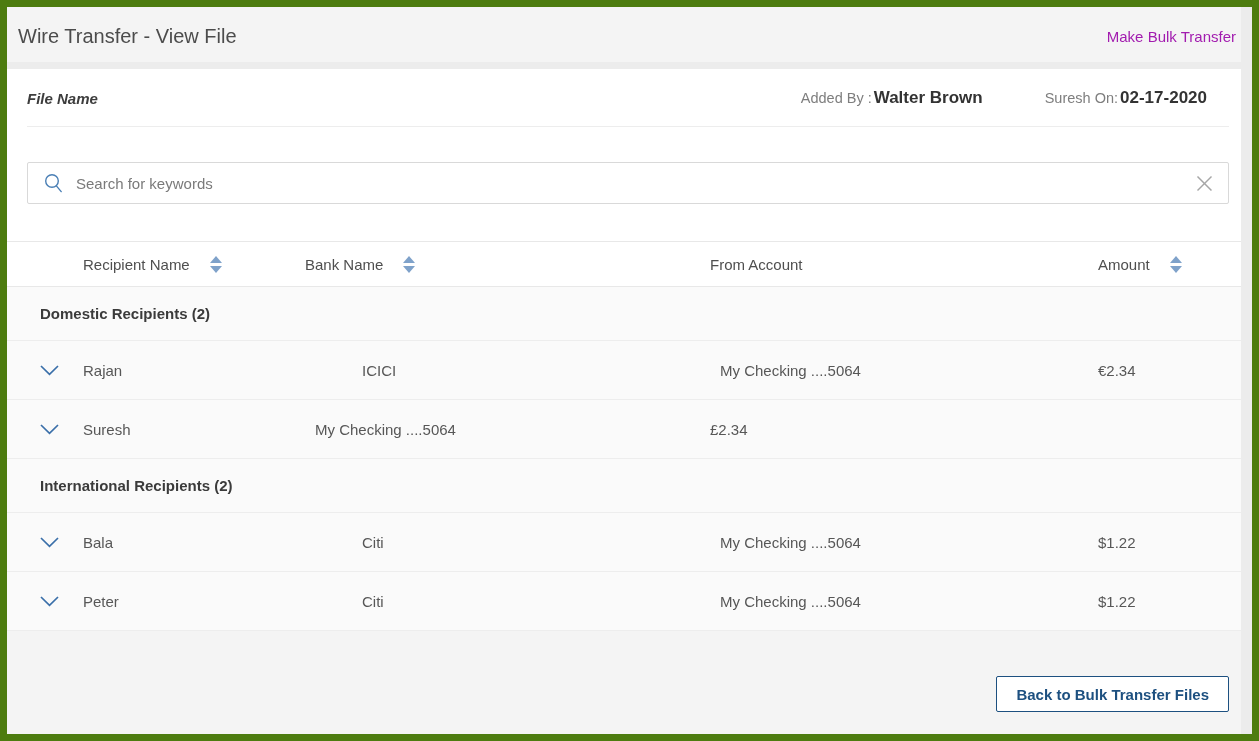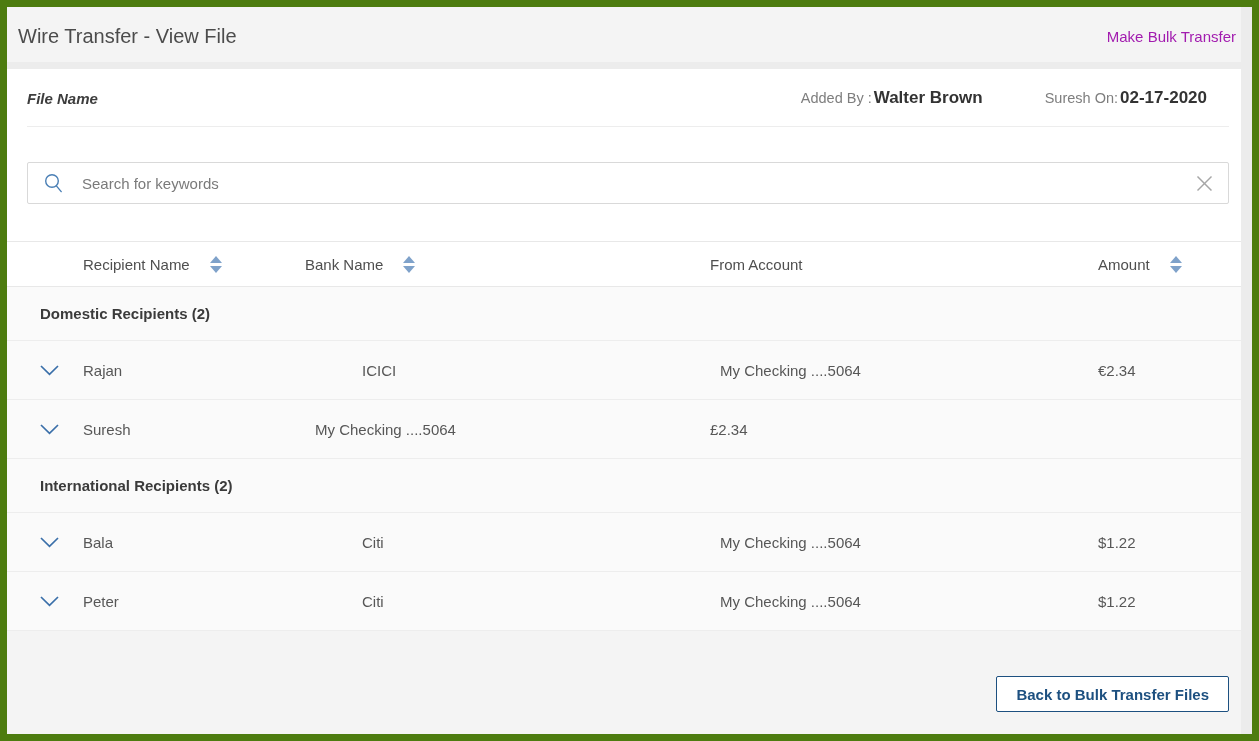--- a/index.html
+++ b/index.html
@@ -76,21 +76,20 @@
   .info-value { font-size: 17px; font-weight: 700; color: #333333; }
   
   .search-bar {
     margin: 35px 23px 0 20px;
     height: 42px;
     border: 1px solid #d9d9d9;
     border-radius: 2px;
     background: #fff;
     display: flex;
     align-items: center;
-    gap: 6px;
   }
   .search-icon-wrap { margin-left: 16px; display: flex; align-items: center; }
   .search-input {
     flex: 1;
     border: none;
     outline: none;
     background: transparent;
     margin-left: 13px;
     font-family: "Liberation Sans", "DejaVu Sans", sans-serif;
     font-size: 15px;

